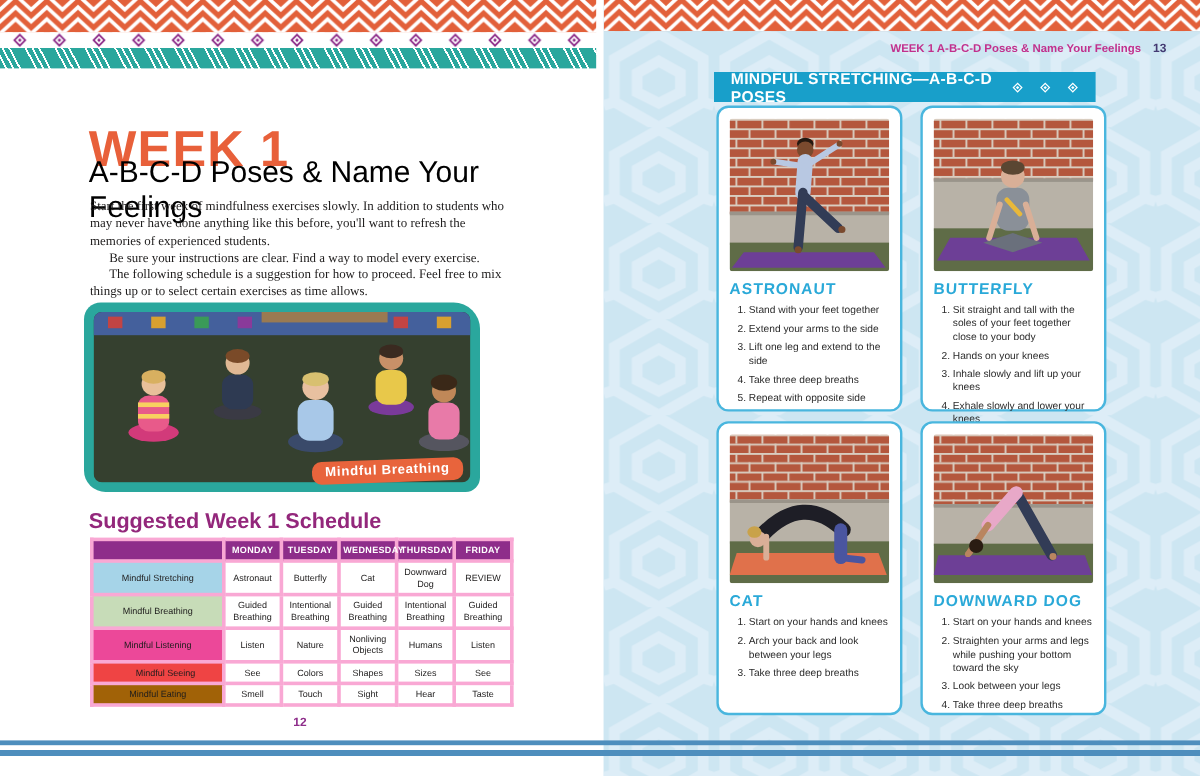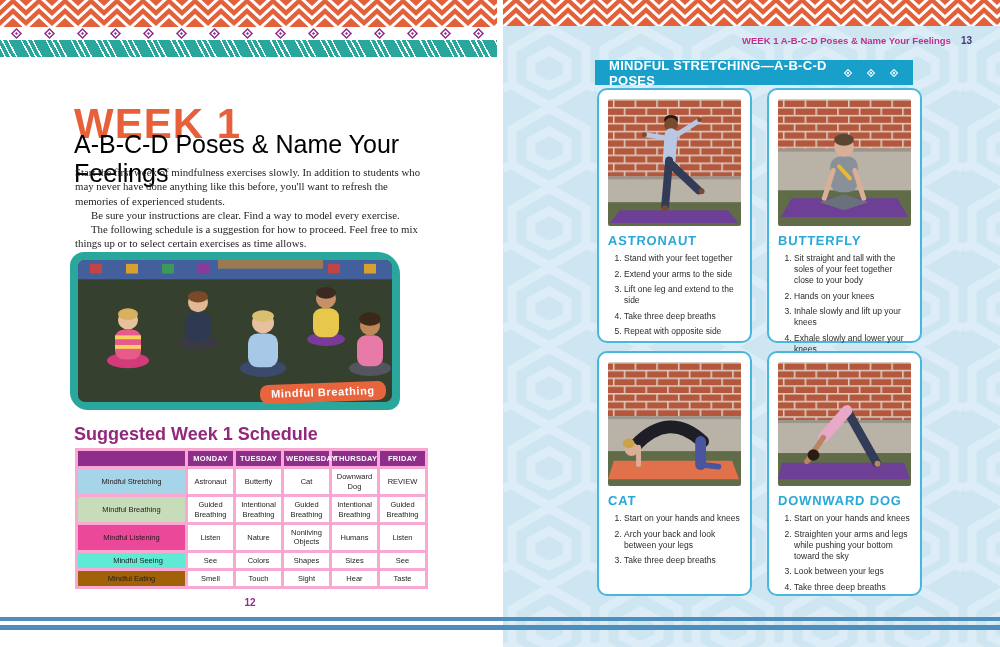--- a/index.html
+++ b/index.html
@@ -214,21 +214,21 @@
       </tr>
       <tr>
         <td style="background-color: #ec4899;">Mindful Listening</td>
         <td>Listen</td>
         <td>Nature</td>
         <td>Nonliving Objects</td>
         <td>Humans</td>
         <td>Listen</td>
       </tr>
       <tr>
-        <td style="background-color: #5eead4; padding-left: 15px;">Mindful Seeing</td>
+        <td style="background-color: #ef4444; padding-left: 15px;">Mindful Seeing</td>
         <td>See</td>
         <td>Colors</td>
         <td>Shapes</td>
         <td>Sizes</td>
         <td>See</td>
       </tr>
       <tr>
         <td style="background-color: #a16207;">Mindful Eating</td>
         <td>Smell</td>
         <td>Touch</td>

